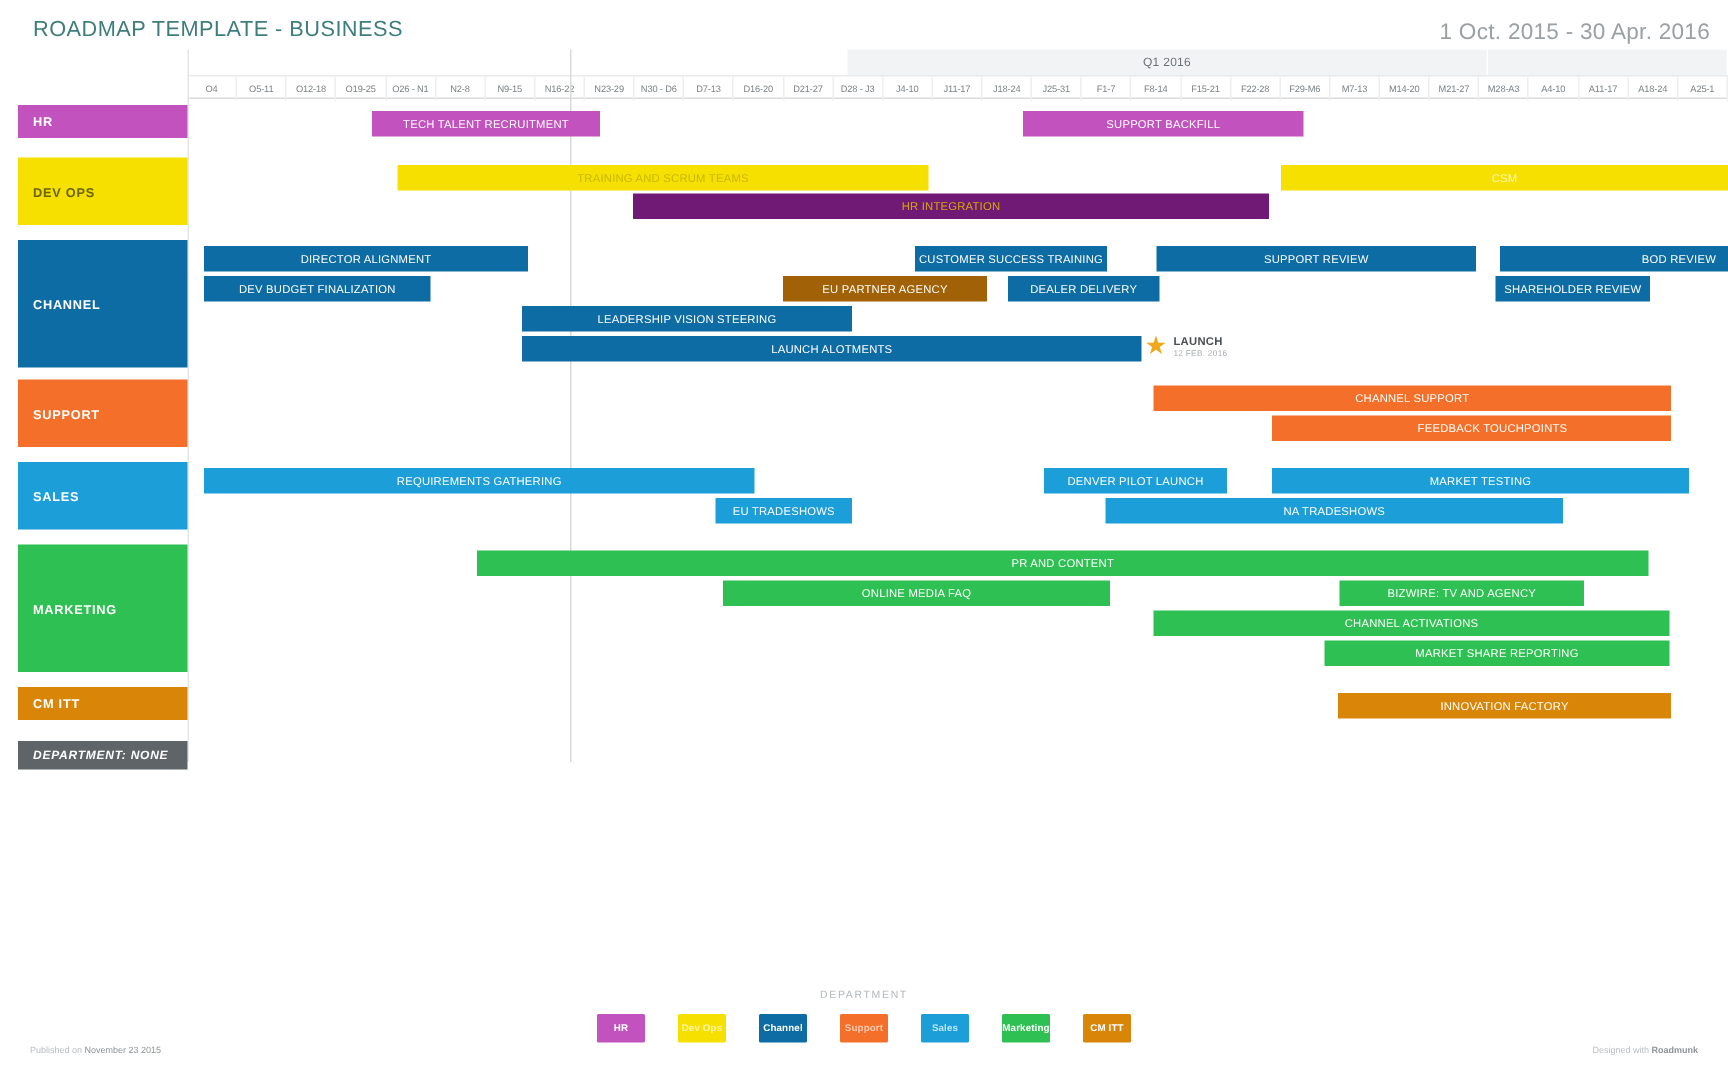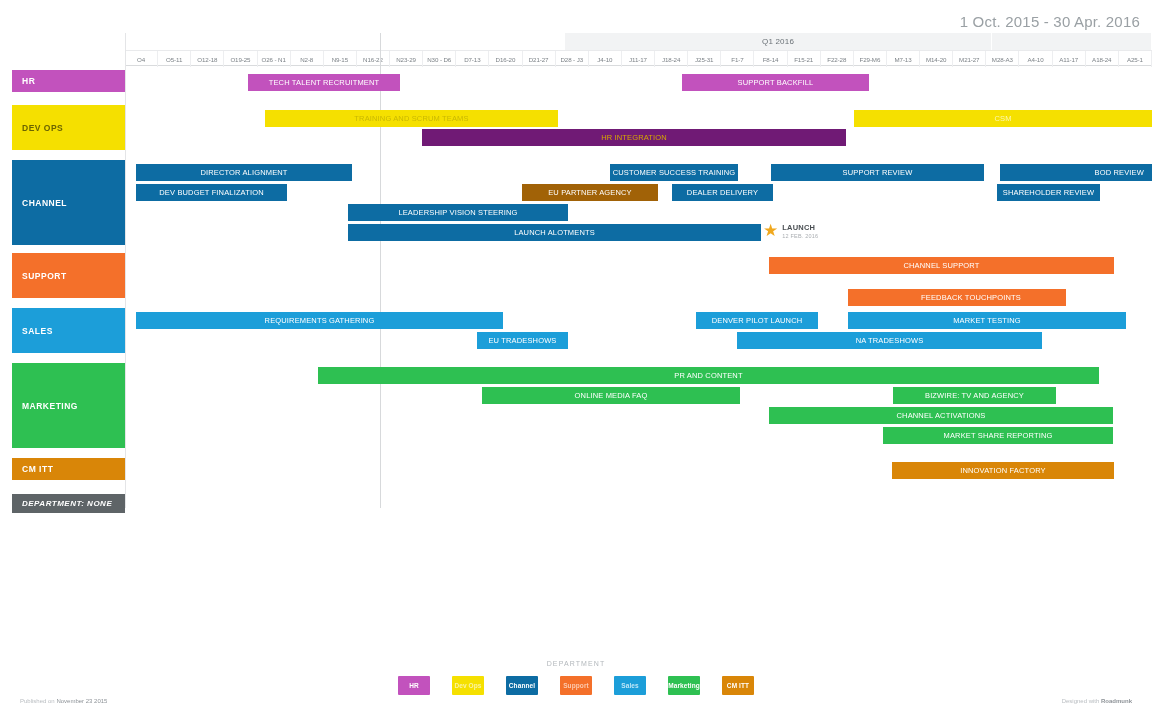--- a/index.html
+++ b/index.html
@@ -83,20 +83,21 @@
   .foot-left b { color:#8e9398; font-weight:normal; }
   .foot-right { position:absolute; right:20px; top:698px; font-size:6px; color:#b9bdc1; }
   .foot-right b { color:#8e9398; }
 </style>
 </head>
 <body>
 
 <div id="page">
 
   <div class="topbar">
+    <div class="title">ROADMAP TEMPLATE - BUSINESS</div>
     <div class="daterange">1 Oct. 2015 - 30 Apr. 2016</div>
   </div>
 
   <div class="tl">
     <div class="qrow" id="quarter-row">
         <div class="quarter" style="left: 440px; width: 427px;">Q1 2016</div>
         <div class="quarter" style="left: 867px; width: 160px;"></div>
       </div>
     <div class="wrow" id="week-row">
         <div class="week" style="left: 0px; width: 33.129px;">O4</div>
@@ -143,35 +144,35 @@
       <div class="lane-label" style="top: 253px; height: 45px; background: rgb(244, 112, 42);">SUPPORT</div>
       <div class="lane-label" style="top: 308px; height: 45px; background: rgb(28, 158, 217);">SALES</div>
       <div class="lane-label" style="top: 363px; height: 85px; background: rgb(46, 192, 82);">MARKETING</div>
       <div class="lane-label" style="top: 458px; height: 22px; background: rgb(217, 134, 8);">CM ITT</div>
       <div class="lane-label" style="top: 494px; height: 19px; background: rgb(94, 100, 103); font-style: italic; font-size: 8px;">DEPARTMENT: NONE</div>
     </div>
 
   <div id="bars">
       <div class="bar" style="left: 248px; top: 74px; width: 152px; background: rgb(194, 82, 189);">TECH TALENT RECRUITMENT</div>
       <div class="bar" style="left: 682px; top: 74px; width: 187px; background: rgb(194, 82, 189);">SUPPORT BACKFILL</div>
-      <div class="bar" style="left: 265px; top: 110px; width: 293px; background: rgb(245, 224, 0); color: rgb(201, 184, 0);">TRAINING AND SCRUM TEAMS</div>
+      <div class="bar" style="left: 265px; top: 110px; width: 354px; background: rgb(245, 224, 0); color: rgb(201, 184, 0);">TRAINING AND SCRUM TEAMS</div>
       <div class="bar" style="left: 854px; top: 110px; width: 298px; background: rgb(245, 224, 0); color: rgb(253, 247, 176);">CSM</div>
       <div class="bar" style="left: 422px; top: 129px; width: 424px; background: #701a75; color: rgb(214, 168, 0);">HR INTEGRATION</div>
       <div class="bar" style="left: 136px; top: 164px; width: 216px; background: rgb(13, 108, 163);">DIRECTOR ALIGNMENT</div>
       <div class="bar" style="left: 610px; top: 164px; width: 128px; background: rgb(13, 108, 163);">CUSTOMER SUCCESS TRAINING</div>
       <div class="bar" style="left: 771px; top: 164px; width: 213px; background: rgb(13, 108, 163);">SUPPORT REVIEW</div>
       <div class="bar right" style="left: 1000px; top: 164px; width: 152px; background: rgb(13, 108, 163);">BOD REVIEW</div>
       <div class="bar" style="left: 136px; top: 184px; width: 151px; background: rgb(13, 108, 163);">DEV BUDGET FINALIZATION</div>
       <div class="bar" style="left: 522px; top: 184px; width: 136px; background: #a16207;">EU PARTNER AGENCY</div>
       <div class="bar" style="left: 672px; top: 184px; width: 101px; background: rgb(13, 108, 163);">DEALER DELIVERY</div>
       <div class="bar" style="left: 997px; top: 184px; width: 103px; background: rgb(13, 108, 163);">SHAREHOLDER REVIEW</div>
       <div class="bar" style="left: 348px; top: 204px; width: 220px; background: rgb(13, 108, 163);">LEADERSHIP VISION STEERING</div>
       <div class="bar" style="left: 348px; top: 224px; width: 413px; background: rgb(13, 108, 163);">LAUNCH ALOTMENTS</div>
       <div class="bar" style="left: 769px; top: 257px; width: 345px; background: rgb(244, 112, 42);">CHANNEL SUPPORT</div>
-      <div class="bar" style="left: 848px; top: 289px; width: 218px; background: rgb(244, 112, 42); padding-left: 28px;">FEEDBACK TOUCHPOINTS</div>
+      <div class="bar" style="left: 848px; top: 277px; width: 266px; background: rgb(244, 112, 42); padding-left: 28px;">FEEDBACK TOUCHPOINTS</div>
       <div class="bar" style="left: 136px; top: 312px; width: 367px; background: rgb(28, 158, 217);">REQUIREMENTS GATHERING</div>
       <div class="bar" style="left: 696px; top: 312px; width: 122px; background: rgb(28, 158, 217);">DENVER PILOT LAUNCH</div>
       <div class="bar" style="left: 848px; top: 312px; width: 278px; background: rgb(28, 158, 217);">MARKET TESTING</div>
       <div class="bar" style="left: 477px; top: 332px; width: 91px; background: rgb(28, 158, 217);">EU TRADESHOWS</div>
       <div class="bar" style="left: 737px; top: 332px; width: 305px; background: rgb(28, 158, 217);">NA TRADESHOWS</div>
       <div class="bar" style="left: 318px; top: 367px; width: 781px; background: rgb(46, 192, 82);">PR AND CONTENT</div>
       <div class="bar" style="left: 482px; top: 387px; width: 258px; background: rgb(46, 192, 82);">ONLINE MEDIA FAQ</div>
       <div class="bar" style="left: 893px; top: 387px; width: 163px; background: rgb(46, 192, 82);">BIZWIRE: TV AND AGENCY</div>
       <div class="bar" style="left: 769px; top: 407px; width: 344px; background: rgb(46, 192, 82);">CHANNEL ACTIVATIONS</div>
       <div class="bar" style="left: 883px; top: 427px; width: 230px; background: rgb(46, 192, 82);">MARKET SHARE REPORTING</div>

